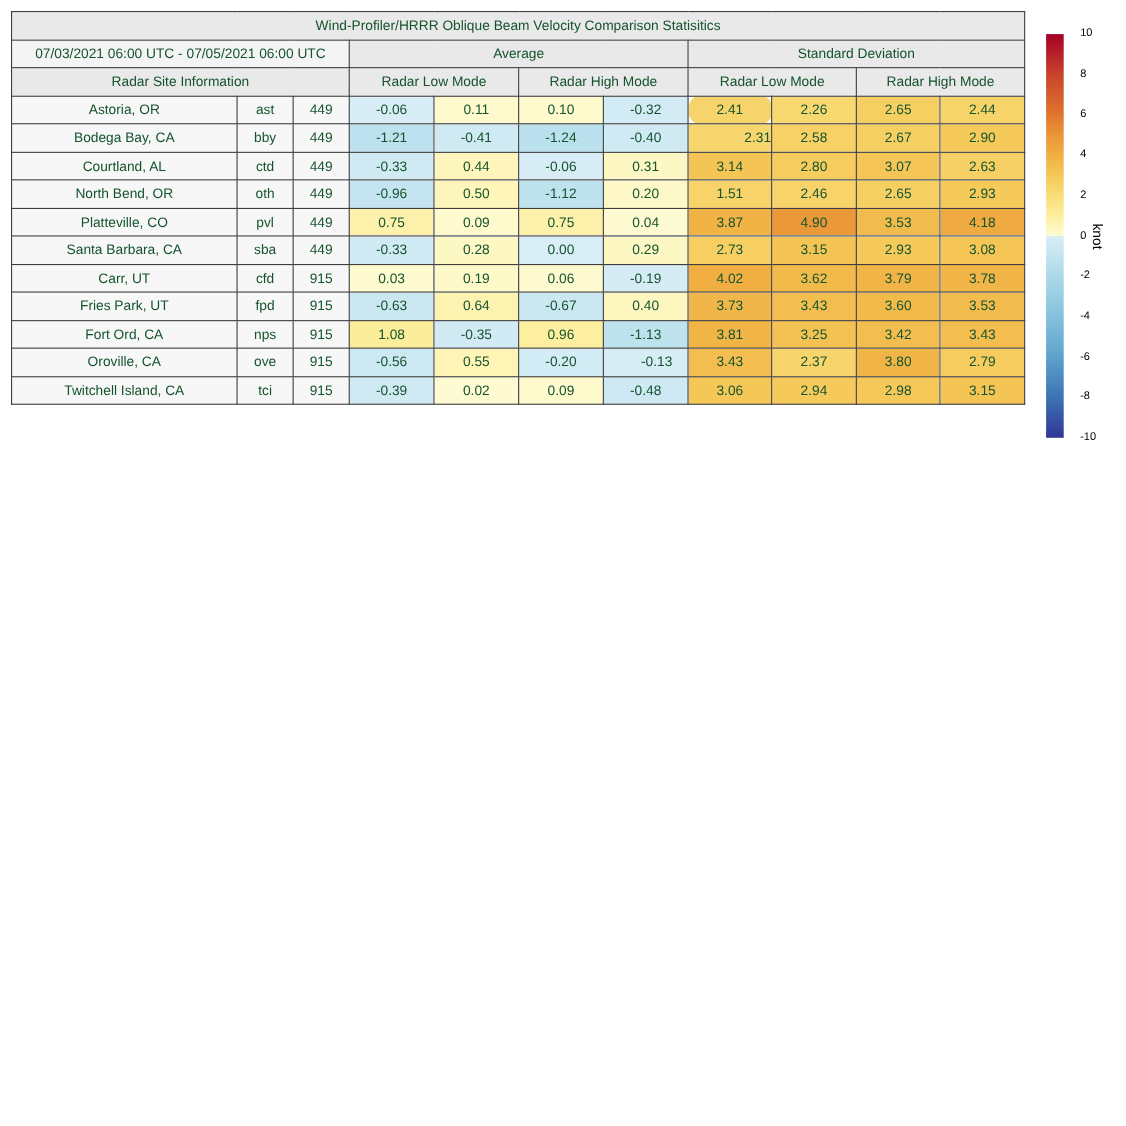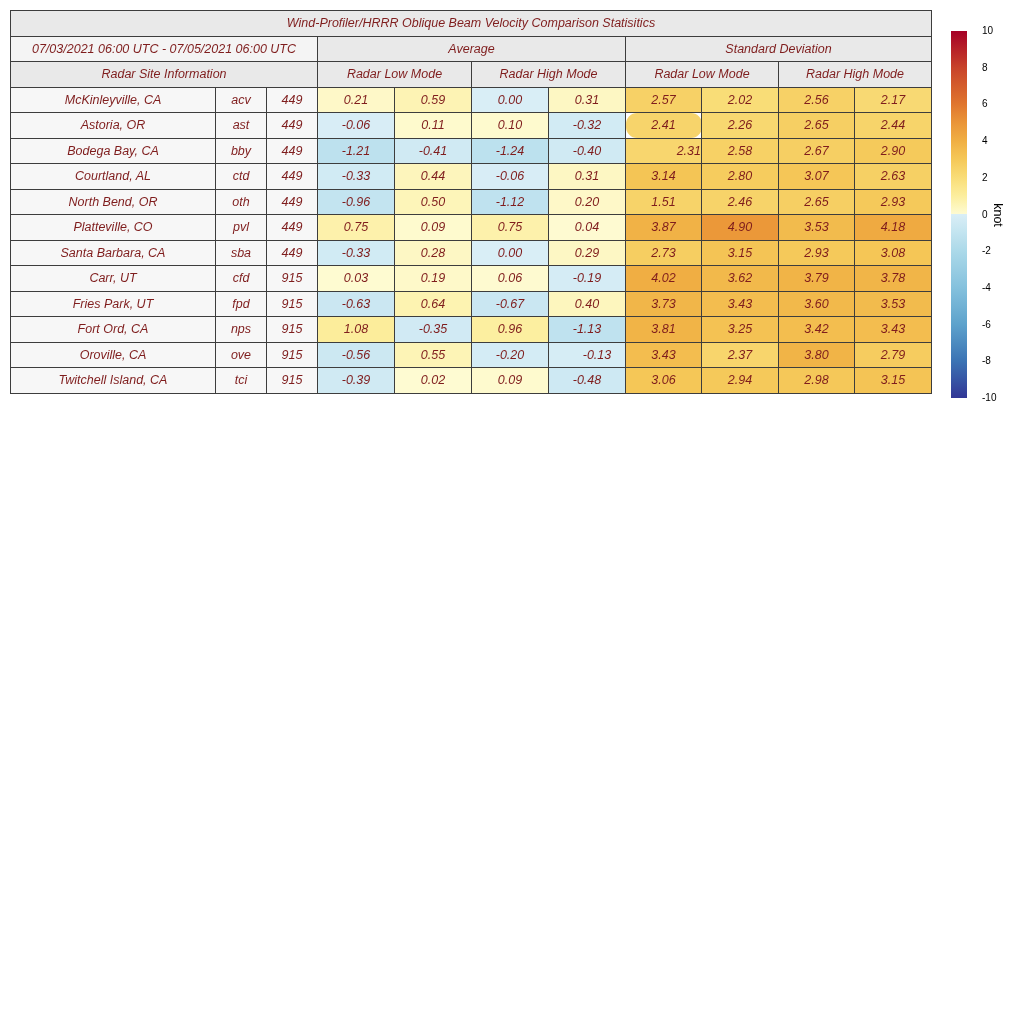--- a/index.html
+++ b/index.html
@@ -1,19 +1,19 @@
 <!DOCTYPE html>
 <html><head>
 <meta charset="utf-8">
 <style>
   html,body{margin:0;padding:0;background:#ffffff;}
   .canvas{position:relative;width:1024px;height:1024px;background:#ffffff;overflow:hidden;
           font-family:"Liberation Sans",sans-serif;color:#000;}
   table.stats{position:absolute;left:10px;top:10px;border-collapse:collapse;table-layout:fixed;
-              font-size:12.5px;color:#7f1d1d;font-style:italic;}
+              font-size:12.5px;color:#14532d;}
   .stats td{border:1px solid #3d3d3d;text-align:center;padding:0;height:24.5px;
             overflow:hidden;white-space:nowrap;}
   .hdr{background:#e9e9e9;}
   .hdr-cols{background:#e4e4e4;}
   .date-cell{background:#f4f4f4;}
   .info{background:#f7f7f7;}
   .colorbar-wrap{position:absolute;left:951px;top:31px;width:73px;height:367px;}
   .colorbar-bar{position:absolute;left:0;top:0;width:16px;height:367px;}
   .cb-tick{position:absolute;left:21px;width:42px;height:16px;line-height:16px;
            font-size:10px;text-align:left;margin-left:10px;}
@@ -51,33 +51,20 @@
     <tr>
       <td colspan="3" class="hdr">Radar Site Information</td>
       <td colspan="2" class="hdr">Radar Low Mode</td>
       <td colspan="2" class="hdr">Radar High Mode</td>
       <td colspan="2" class="hdr">Radar Low Mode</td>
       <td colspan="2" class="hdr">Radar High Mode</td>
     </tr>
     </tbody>
       <tbody id="data-rows">
         <tr>
-          <td class="info">McKinleyville, CA</td>
-          <td class="info">acv</td>
-          <td class="info">449</td>
-          <td class="val" style="background: rgb(254, 248, 200);">0.21</td>
-          <td class="val" style="background: rgb(253, 243, 180);">0.59</td>
-          <td class="val" style="background: rgb(217, 238, 246);">0.00</td>
-          <td class="val" style="background: rgb(253, 247, 195);">0.31</td>
-          <td class="val" style="background: rgb(247, 209, 102);">2.57</td>
-          <td class="val" style="background: rgb(249, 221, 119);">2.02</td>
-          <td class="val" style="background: rgb(247, 209, 102);">2.56</td>
-          <td class="val" style="background: rgb(248, 217, 115);">2.17</td>
-        </tr>
-        <tr>
           <td class="info">Astoria, OR</td>
           <td class="info">ast</td>
           <td class="info">449</td>
           <td class="val" style="background: rgb(216, 237, 246);">-0.06</td>
           <td class="val" style="background: rgb(254, 250, 205);">0.11</td>
           <td class="val" style="background: rgb(254, 250, 206);">0.10</td>
           <td class="val" style="background: rgb(210, 235, 244);">-0.32</td>
           <td class="val" style="background: rgb(247, 212, 107); border-radius: 11px;">2.41</td>
           <td class="val" style="background: rgb(248, 216, 112);">2.26</td>
           <td class="val" style="background: rgb(246, 207, 99);">2.65</td>

